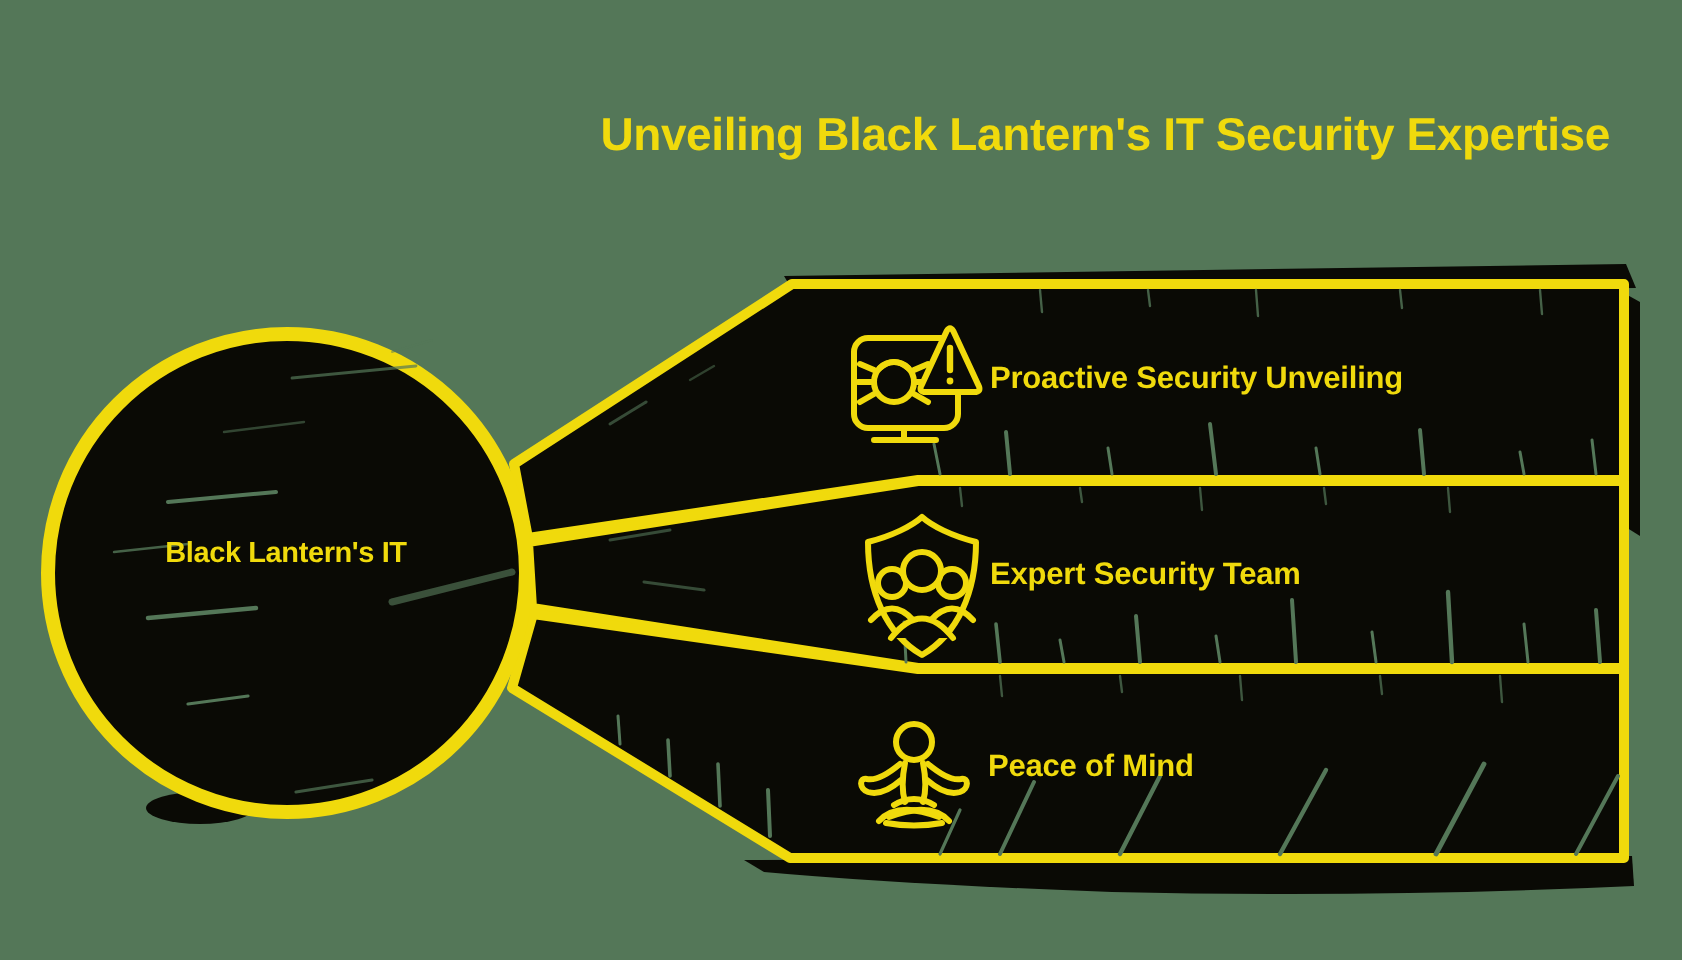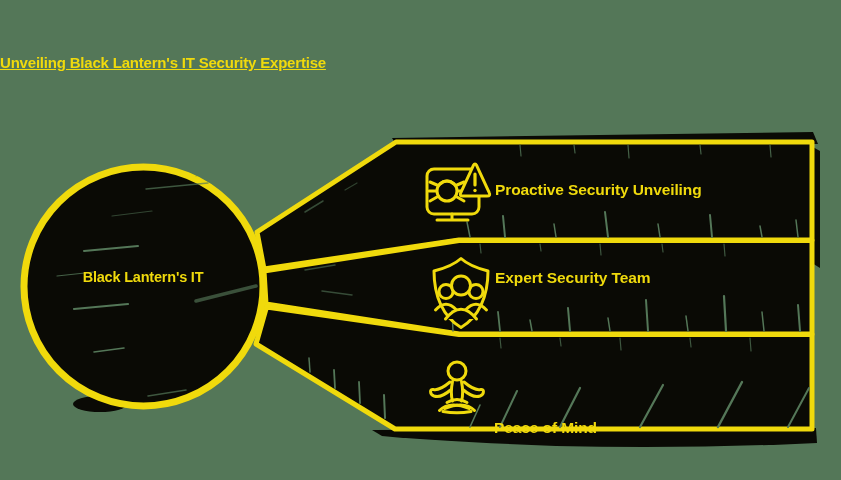--- a/index.html
+++ b/index.html
@@ -9,31 +9,31 @@
   }
   html,body{margin:0;padding:0;background:var(--background);}
   .stage{
     position:relative;width:841px;height:480px;overflow:hidden;
     background:var(--background);
     font-family:"Liberation Sans","DejaVu Sans",sans-serif;
   }
   .stage svg{position:absolute;left:0;top:0;}
   .txt{position:absolute;color:var(--accent);font-weight:bold;white-space:nowrap;}
   .title{
-    top:54px;left:0;width:805px;text-align:left;
-    font-size:15px;letter-spacing:-0.2px;text-decoration:underline;
+    top:54px;left:0;width:805px;text-align:right;
+    font-size:23px;letter-spacing:-0.2px;
   }
   .hub-label{
     top:268px;left:43px;width:200px;text-align:center;
     font-size:14.5px;line-height:19px;letter-spacing:-0.2px;
   }
   .branch-label{font-size:15.5px;letter-spacing:-0.1px;line-height:17px;}
   .bl-1{left:495px;top:181px;}
-  .bl-2{left:495px;top:269px;}
-  .bl-3{left:494px;top:375px;margin-top:44px;}
+  .bl-2{left:495px;top:279px;}
+  .bl-3{left:494px;top:375px;}
   
   .sy{stroke:var(--accent);fill:none;stroke-linecap:round;stroke-linejoin:round;}
   .shape{fill:var(--ink);stroke:var(--accent);stroke-linejoin:round;}
   .under{fill:var(--ink);stroke:none;}
   .tex{stroke:var(--background);fill:none;stroke-linecap:round;}
 </style>
 </head>
 <body>
 
 <div class="stage">

